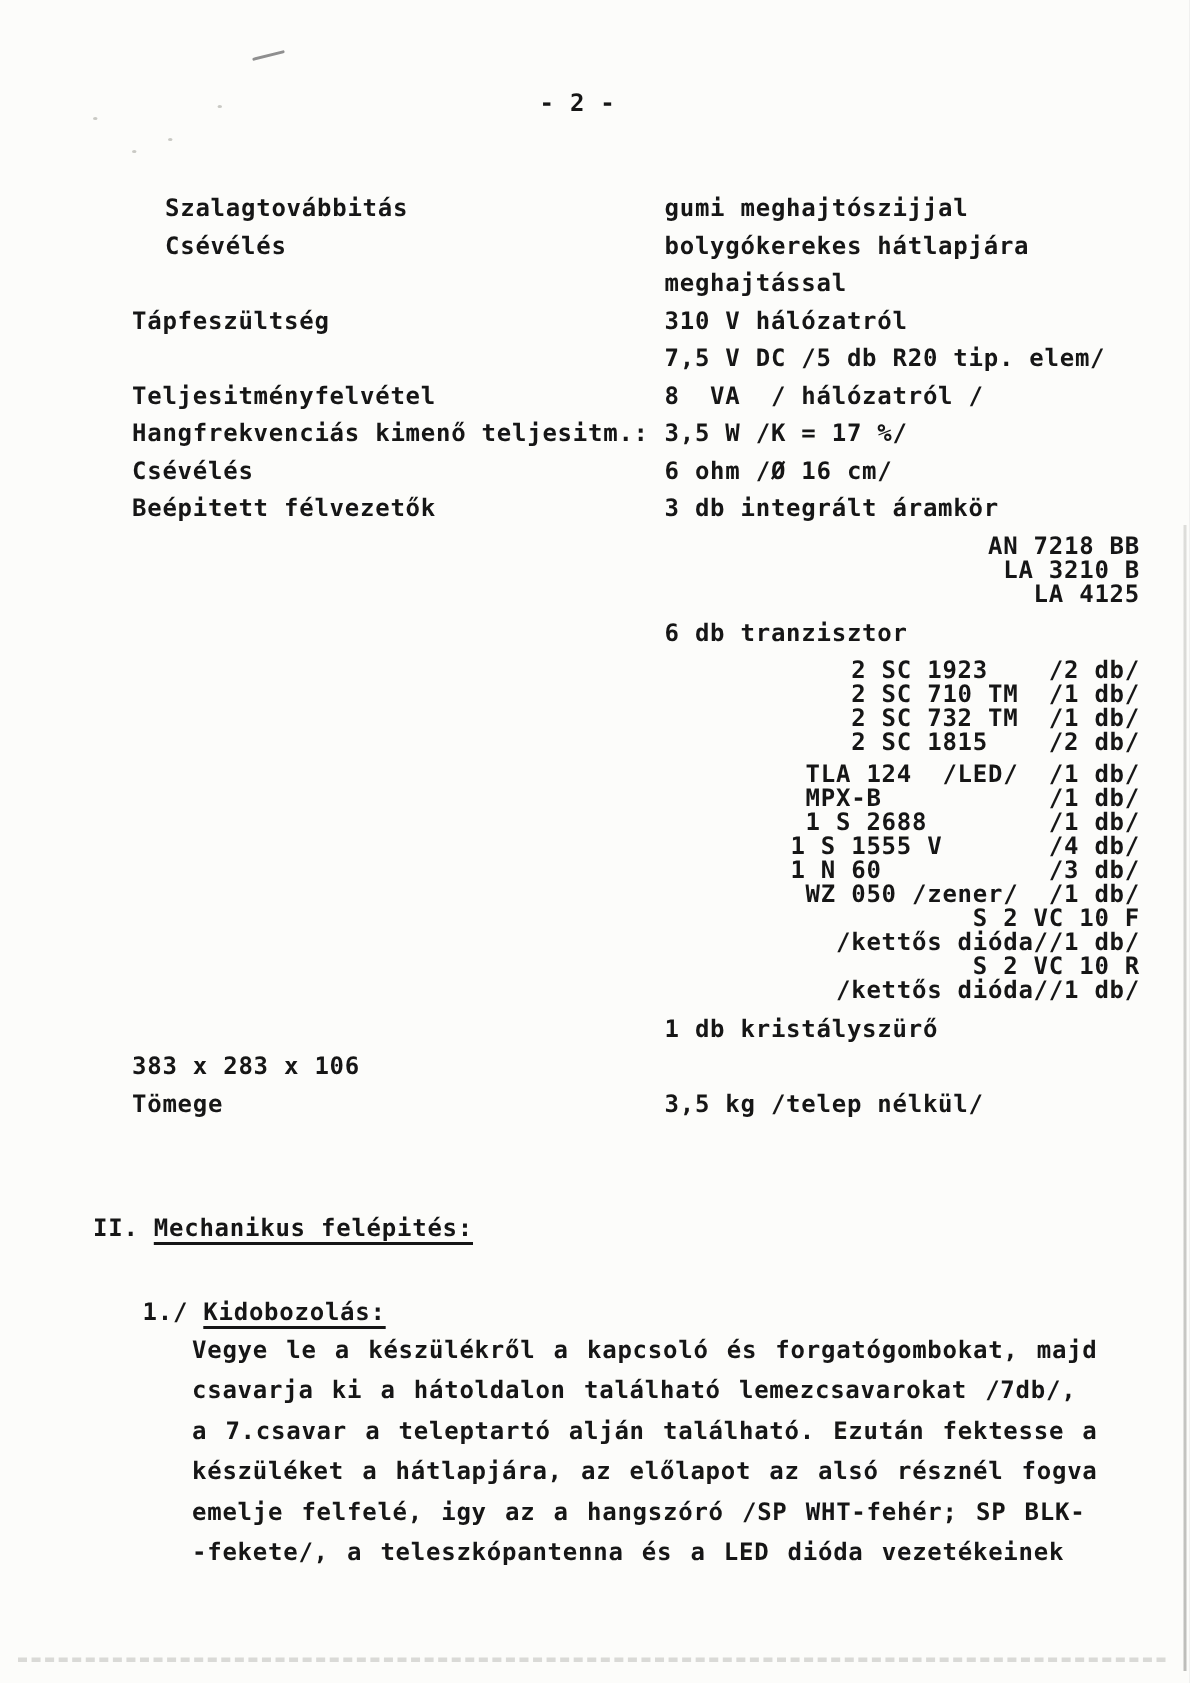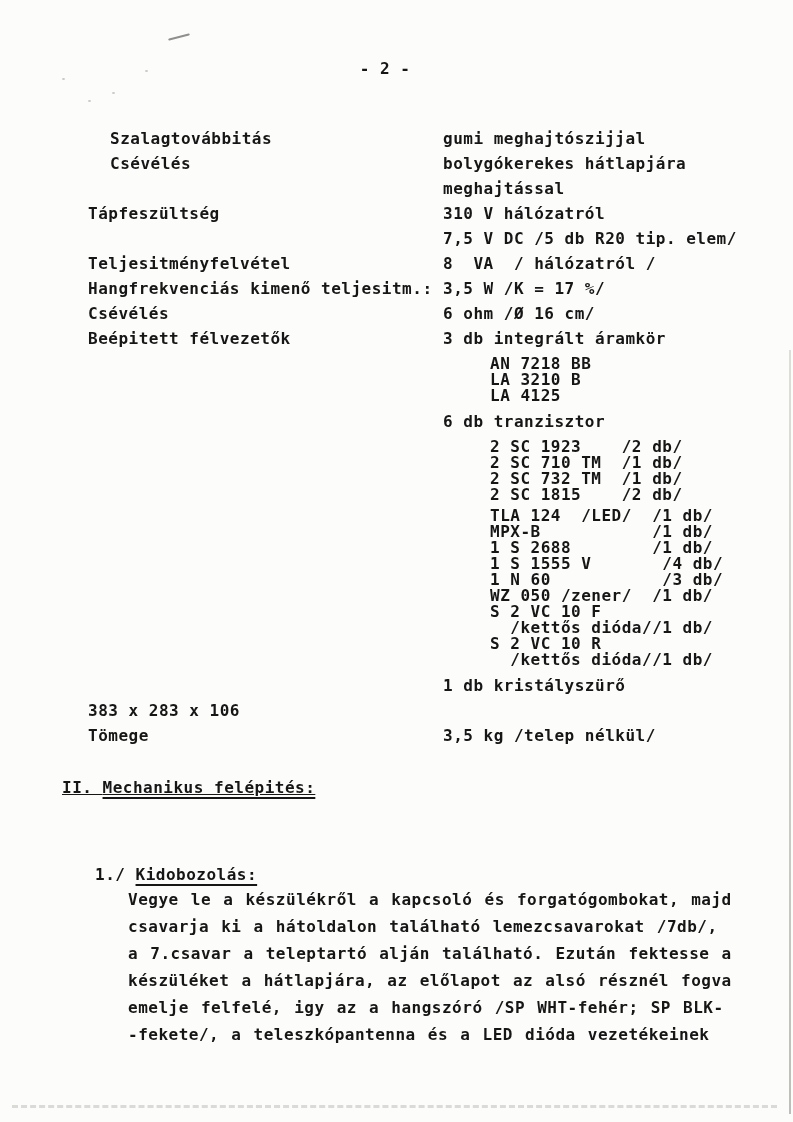--- a/index.html
+++ b/index.html
@@ -9,22 +9,22 @@
     font-family:"DejaVu Sans Mono","Liberation Mono",monospace;
     font-weight:bold; color:#161616; font-size:16px; letter-spacing:.5px;
   }
   .pageno { position:absolute; top:56px; left:0; width:770px; text-align:center; line-height:25px; }
   .specs { position:absolute; top:126px; left:88px; width:672px; }
   .row { display:flex; line-height:25px; }
   .row .lbl { width:355px; flex:none; white-space:pre; }
   .row .lbl.ind { padding-left:22px; box-sizing:border-box; }
   .row .val { white-space:pre; }
   .vrow { margin-left:355px; line-height:25px; white-space:pre; }
-  .subblock { margin:5px 0 5px 402px; line-height:16px; white-space:pre; }
-  .sec2 { position:absolute; top:775px; left:62px; line-height:26px; white-space:pre;text-decoration:underline; }
+  .subblock { margin:5px 0 5px 402px; line-height:16px; white-space:pre;text-align:right; }
+  .sec2 { position:absolute; top:806px; left:62px; line-height:26px; white-space:pre; }
   .sub1 { position:absolute; top:862px; left:95px; line-height:26px; white-space:pre; }
   .para { position:absolute; top:886px; left:128px; width:600px;
           line-height:27px; white-space:pre; word-spacing:2px; }
   .ul { text-decoration:underline; text-decoration-thickness:2px; text-underline-offset:4px; }
   
   .scratch { position:absolute; top:36px; left:168px; width:22px; height:2px;
              background:#8f8f8f; transform:rotate(-14deg); border-radius:2px; }
   .speck { position:absolute; width:3px; height:2px; background:#c9c9c4; border-radius:50%; }
   .right-edge { position:absolute; right:2px; top:350px; bottom:8px; width:2px;
                 background:linear-gradient(#c4c4c0,#8a8a86); opacity:.55; }

